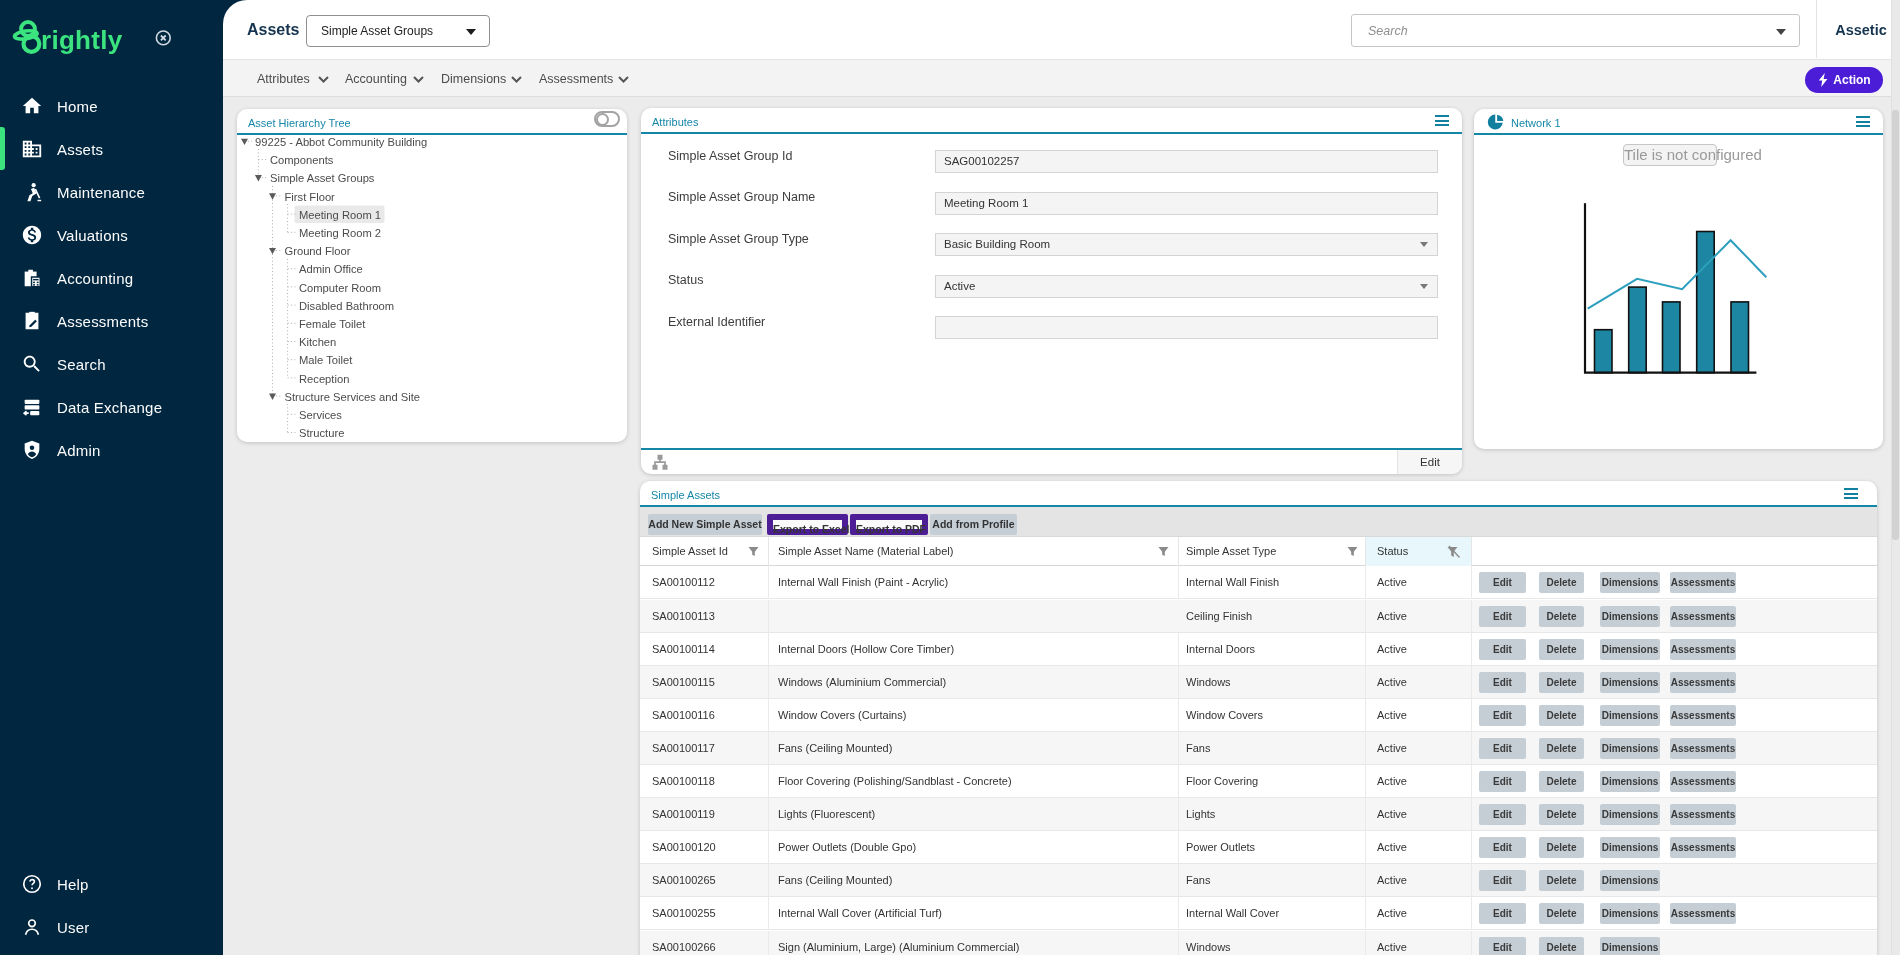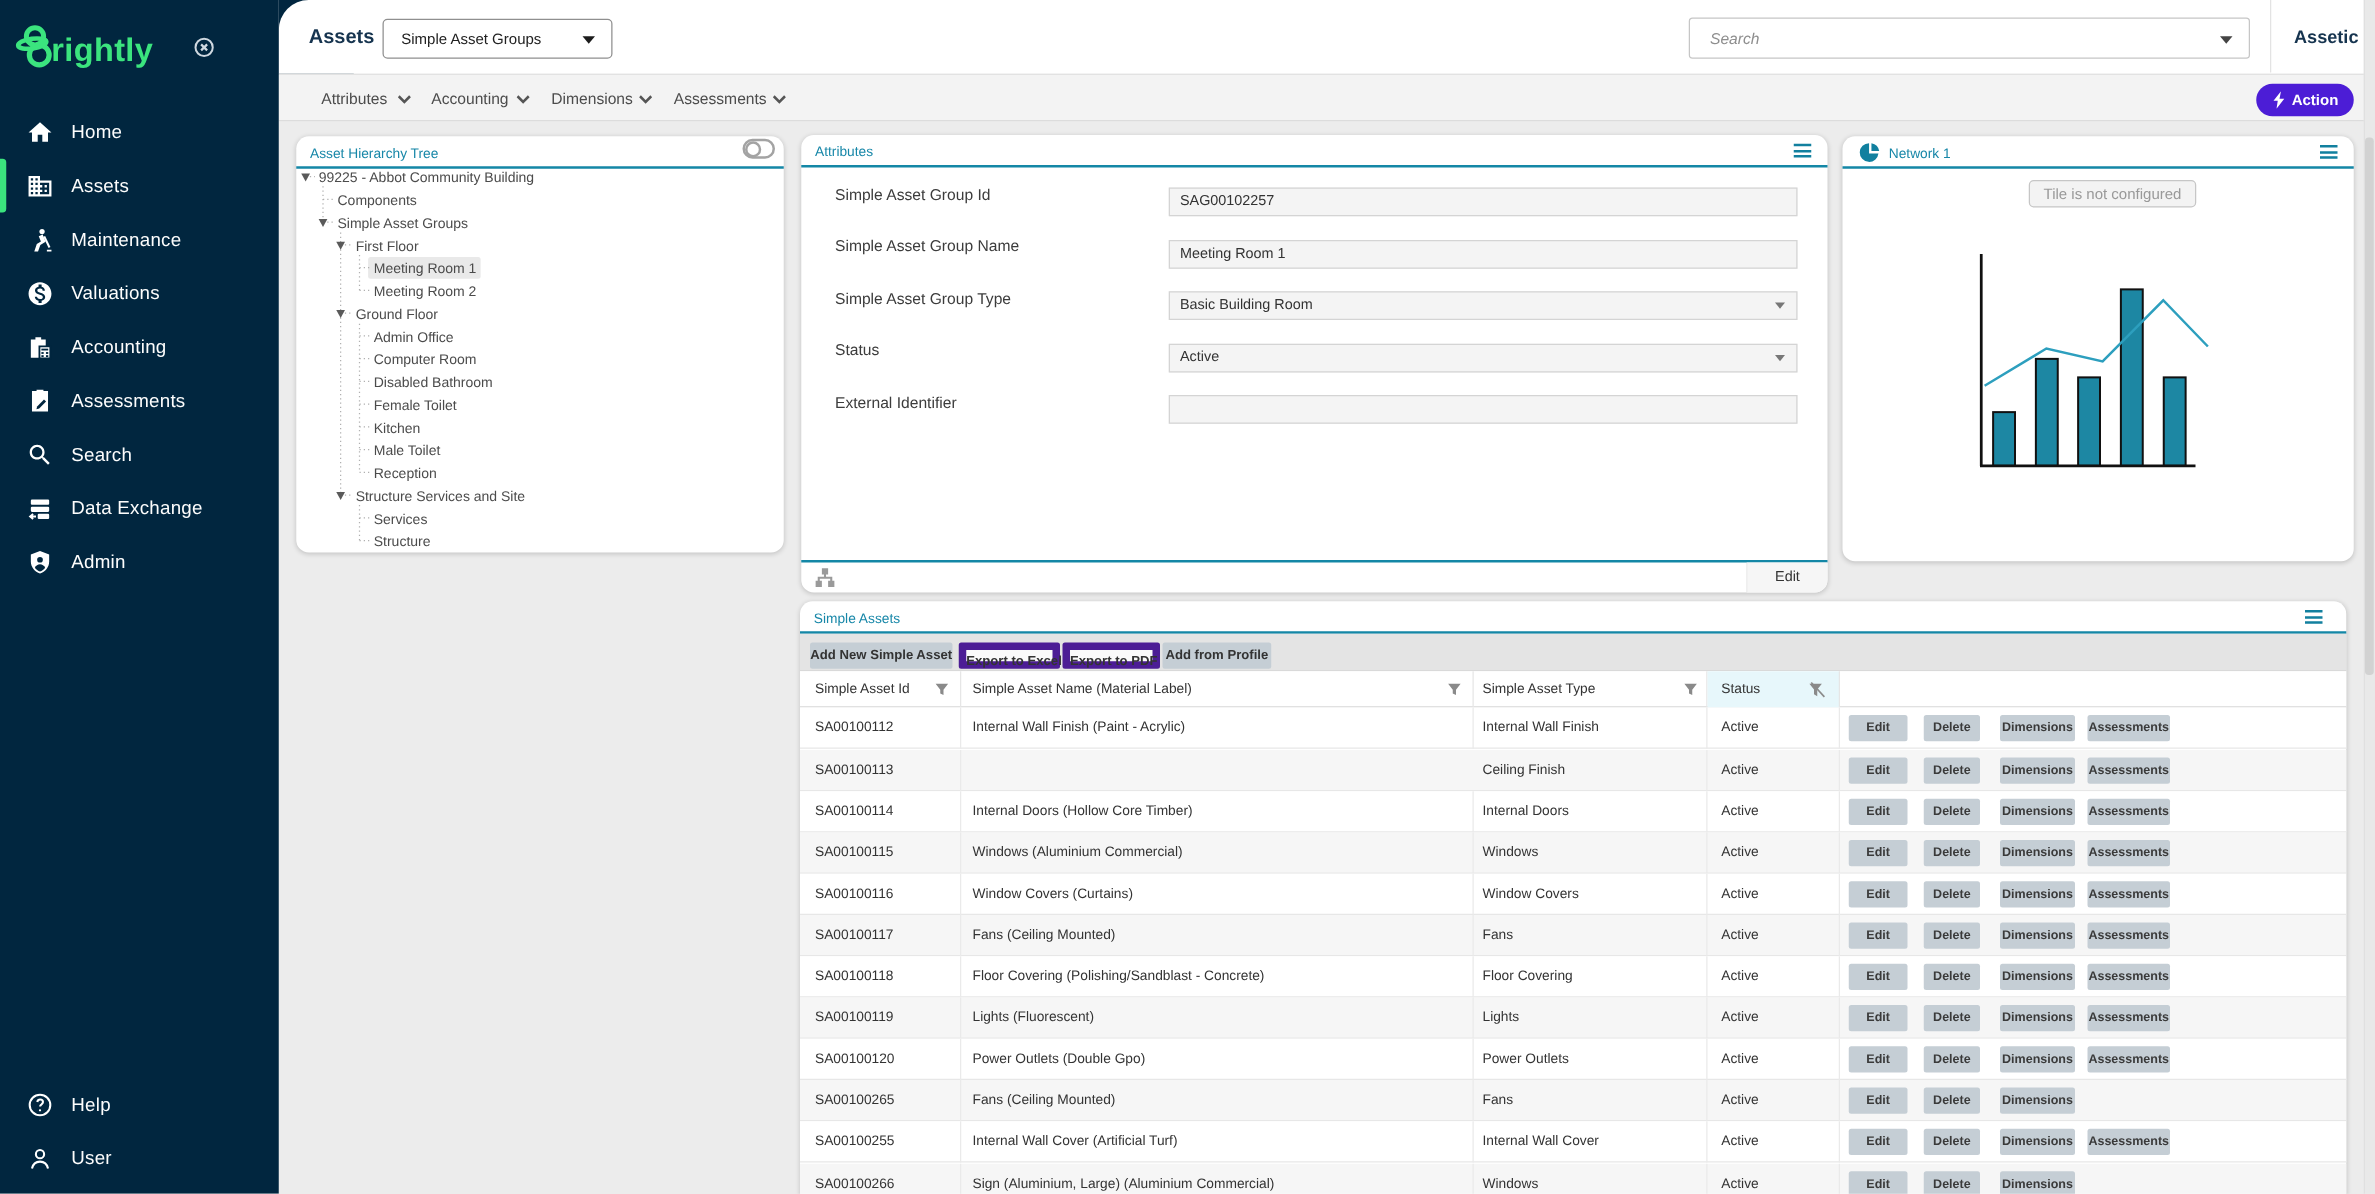--- a/index.html
+++ b/index.html
@@ -49,21 +49,21 @@
 
 #attrpanel { left:641px; top:108px; width:821px; height:366px; }
 .frmlabel { position:absolute; left:27px; font-size:12.5px; color:#3c3c3c; }
 .frminput { position:absolute; left:294px; width:503px; height:23px; background:#f4f4f4; border:1px solid #d4d4d4; font-size:11.5px; color:#333; line-height:21px; padding-left:8px; }
 .frminput .scaret { position:absolute; right:9px; top:8px; width:0; height:0; border-left:4.5px solid transparent; border-right:4.5px solid transparent; border-top:5.5px solid #777; }
 #attrfoot { position:absolute; left:0; bottom:0; width:100%; height:26px; border-top:2px solid #1487a6; }
 #editcell { position:absolute; right:0; top:0; width:65px; height:24px; background:#f6f6f6; border-left:1px solid #e3e3e3; text-align:center; line-height:24px; font-size:11.5px; color:#333; border-radius:0 0 10px 0; }
 
 
 #netpanel { left:1474px; top:109px; width:409px; height:340px; }
-#tilebadge { position:absolute; left:149px; top:35px; width:134px; height:22px; background:#f3f3f3; border:1px solid #c6c6c6; border-radius:4px; color:#999; font-size:12px; text-align:center; line-height:20px; white-space:nowrap; }
+#tilebadge { position:absolute; left:149px; top:35px; width:94px; height:22px; background:#f3f3f3; border:1px solid #c6c6c6; border-radius:4px; color:#999; font-size:15px; text-align:center; line-height:20px; white-space:nowrap; }
 
 
 #gridpanel { left:640px; top:481px; width:1237px; height:500px; border-radius:10px 10px 0 0; }
 #gridtoolbar { position:absolute; left:0; top:26px; width:100%; height:30px; background:#e4e4e4; border-bottom:1px solid #d9d9d9; }
 .tbtn { position:absolute; top:7px; height:21px; font-size:10.5px; font-weight:bold; color:#333; text-align:center; line-height:21px; border-radius:2px; white-space:nowrap; }
 .tbtn.gray { background:#c5ced5; }
 .tbtn.white { background:#fafafa; border:6px solid #4c1d95; line-height:19px; }
 #gridhead { position:absolute; left:0; top:56px; width:100%; height:29px; background:#fff; border-bottom:1px solid #d8d8d8; }
 .hcell { position:absolute; top:0; height:29px; border-right:1px solid #e6e6e6; font-size:11px; color:#333; }
 .hcell span { position:absolute; top:8px; white-space:nowrap; }

